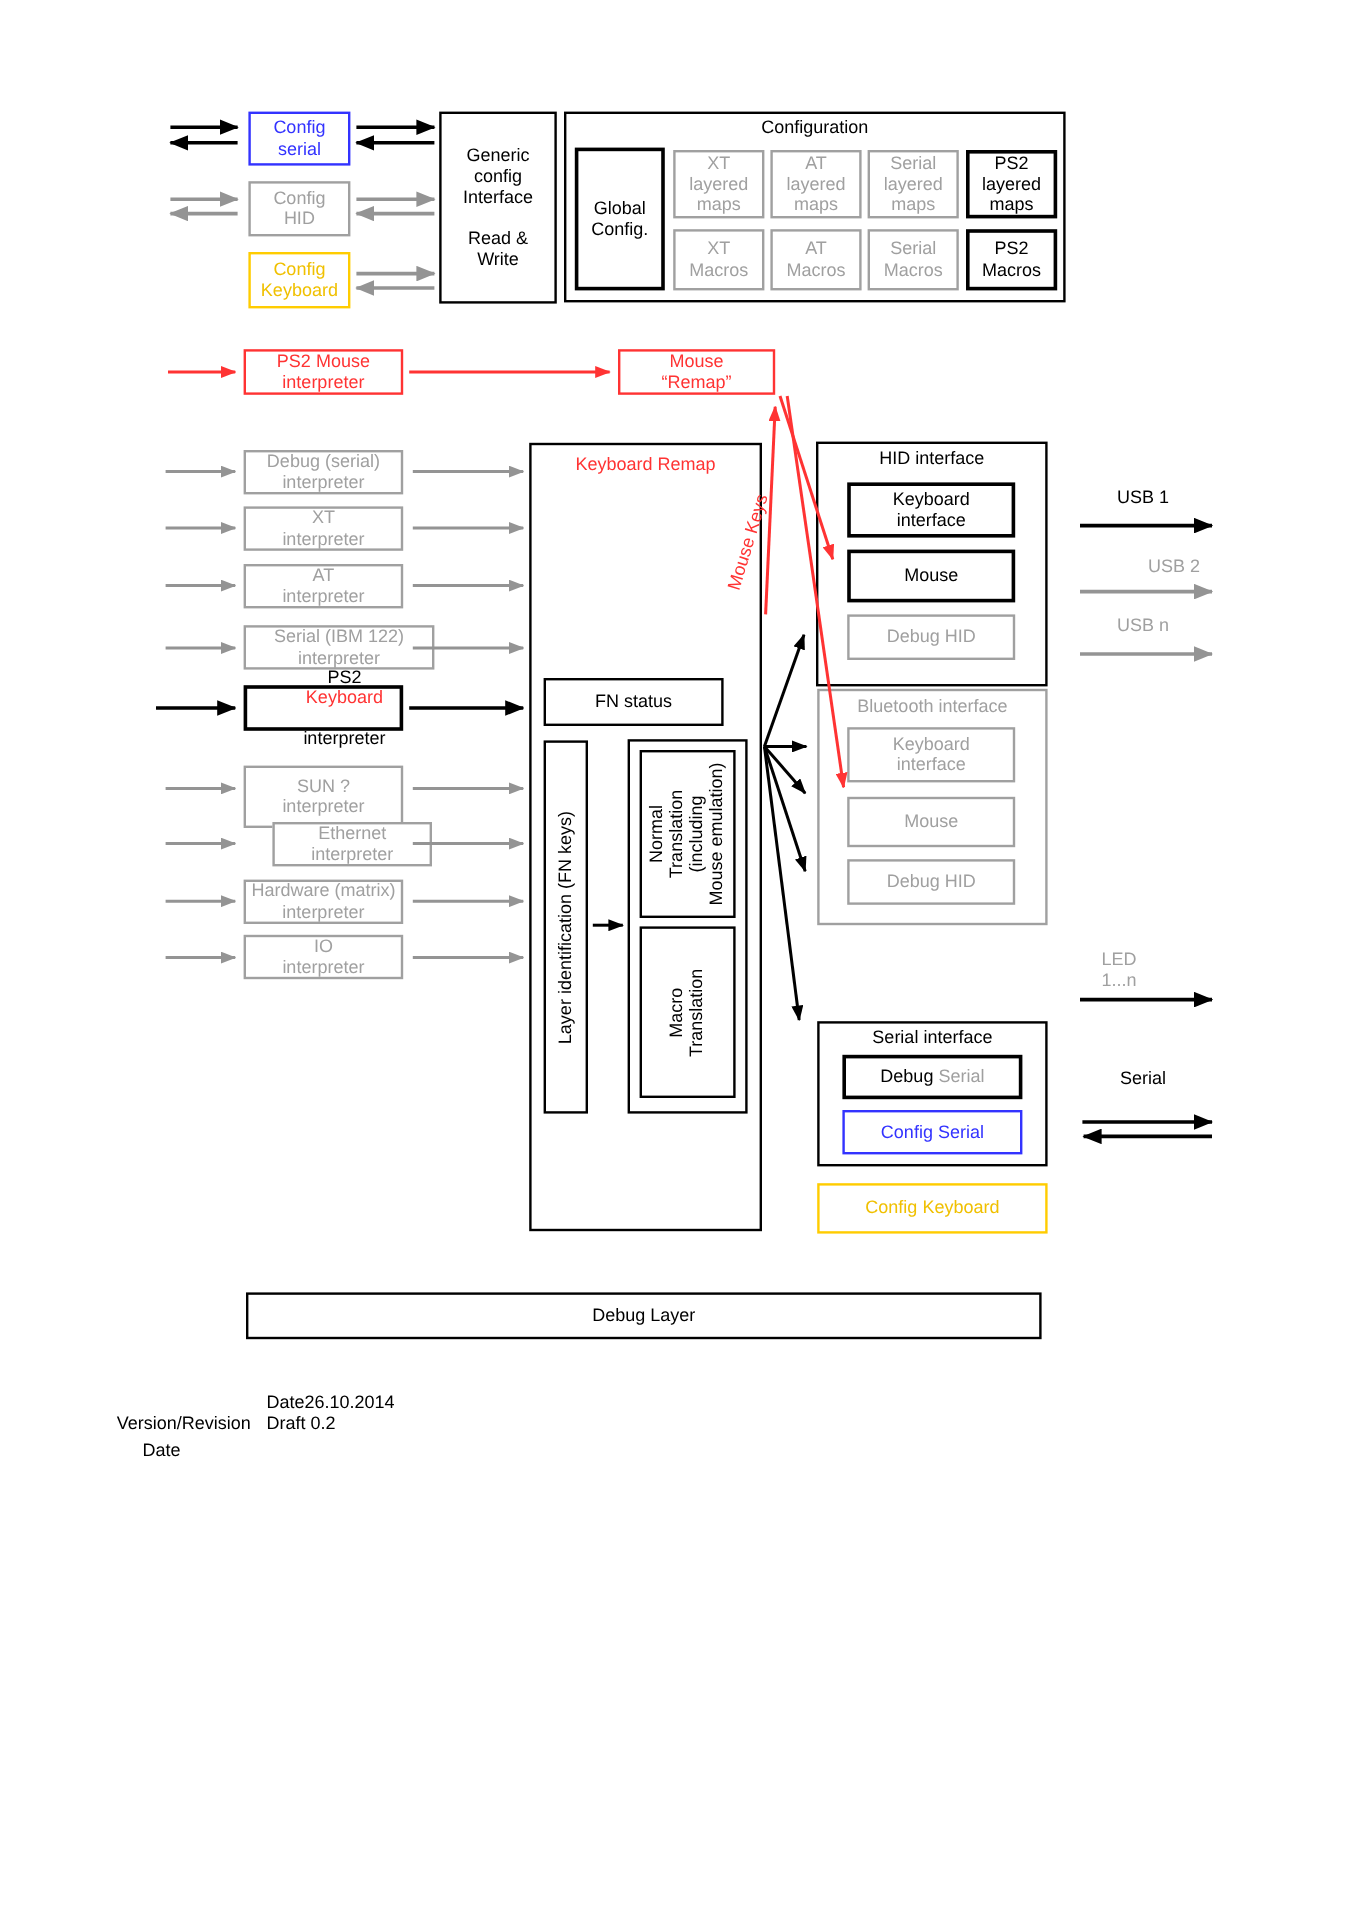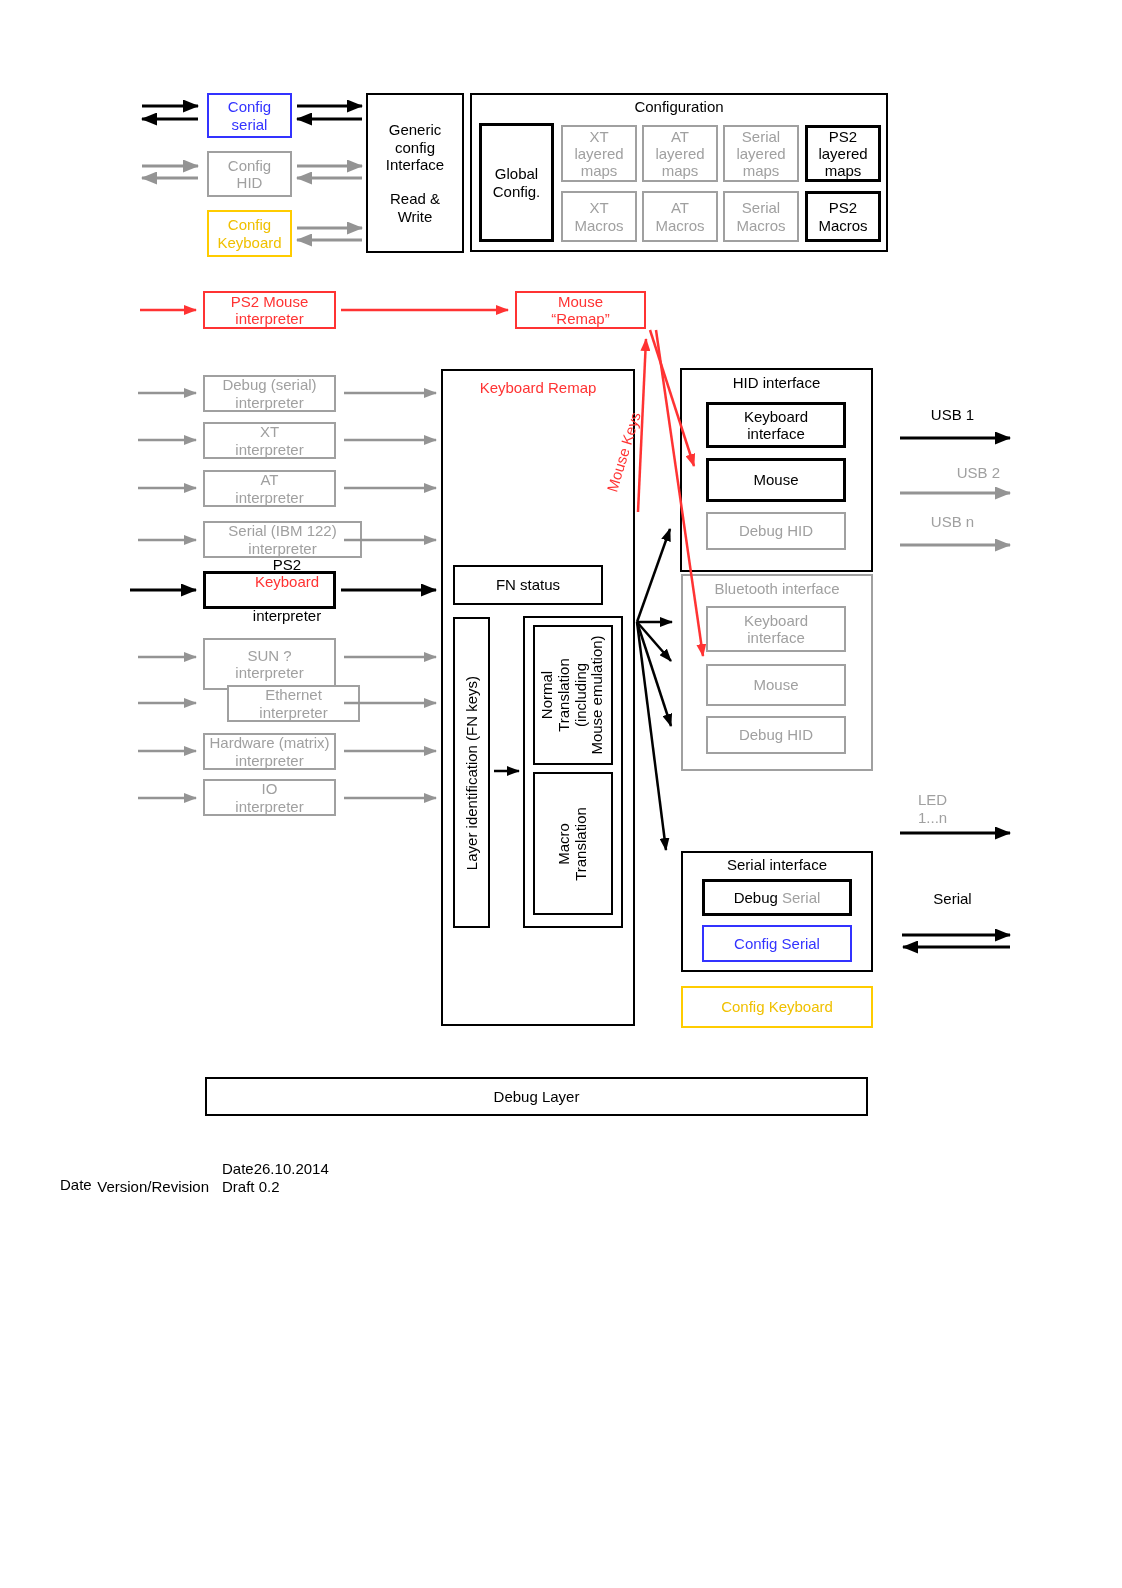--- a/index.html
+++ b/index.html
@@ -148,21 +148,21 @@
 
   <div class="lbl" style="left:905px;top:406px;width:95px;text-align:center;">USB 1</div>
   <div class="lbl t-gray" style="left:905px;top:464px;width:95px;text-align:right;">USB 2</div>
   <div class="lbl t-gray" style="left:905px;top:513px;width:95px;text-align:center;">USB n</div>
   <div class="lbl t-gray" style="left:918px;top:791px;width:80px;text-align:left;">LED
 1...n</div>
   <div class="lbl" style="left:905px;top:890px;width:95px;text-align:center;">Serial</div>
 
   <div class="b" style="left:205px;top:1077px;width:663px;height:39px;">Debug Layer</div>
 
-  <div class="lbl" style="left:60px;top:1176px;width:149px;text-align:left;">Date</div>
+  <div class="lbl" style="left:60px;top:1200px;width:149px;text-align:center;">Date</div>
   <div class="lbl" style="left:222px;top:1160px;width:260px;text-align:left;">Date26.10.2014</div>
   <div class="lbl" style="left:60px;top:1178px;width:149px;text-align:right;">Version/Revision</div>
   <div class="lbl" style="left:222px;top:1178px;width:260px;text-align:left;">Draft 0.2</div>
 
   <svg class="overlay" width="1122" height="1588" viewBox="0 0 1122 1588">
     <defs>
       <marker id="ab" markerUnits="userSpaceOnUse" markerWidth="16" markerHeight="13" refX="15" refY="6.5" orient="auto">
           <path d="M0,0 L16,6.5 L0,13 z" fill="#000"></path>
         </marker>
       <marker id="an" markerUnits="userSpaceOnUse" markerWidth="13" markerHeight="10" refX="12" refY="5" orient="auto">

